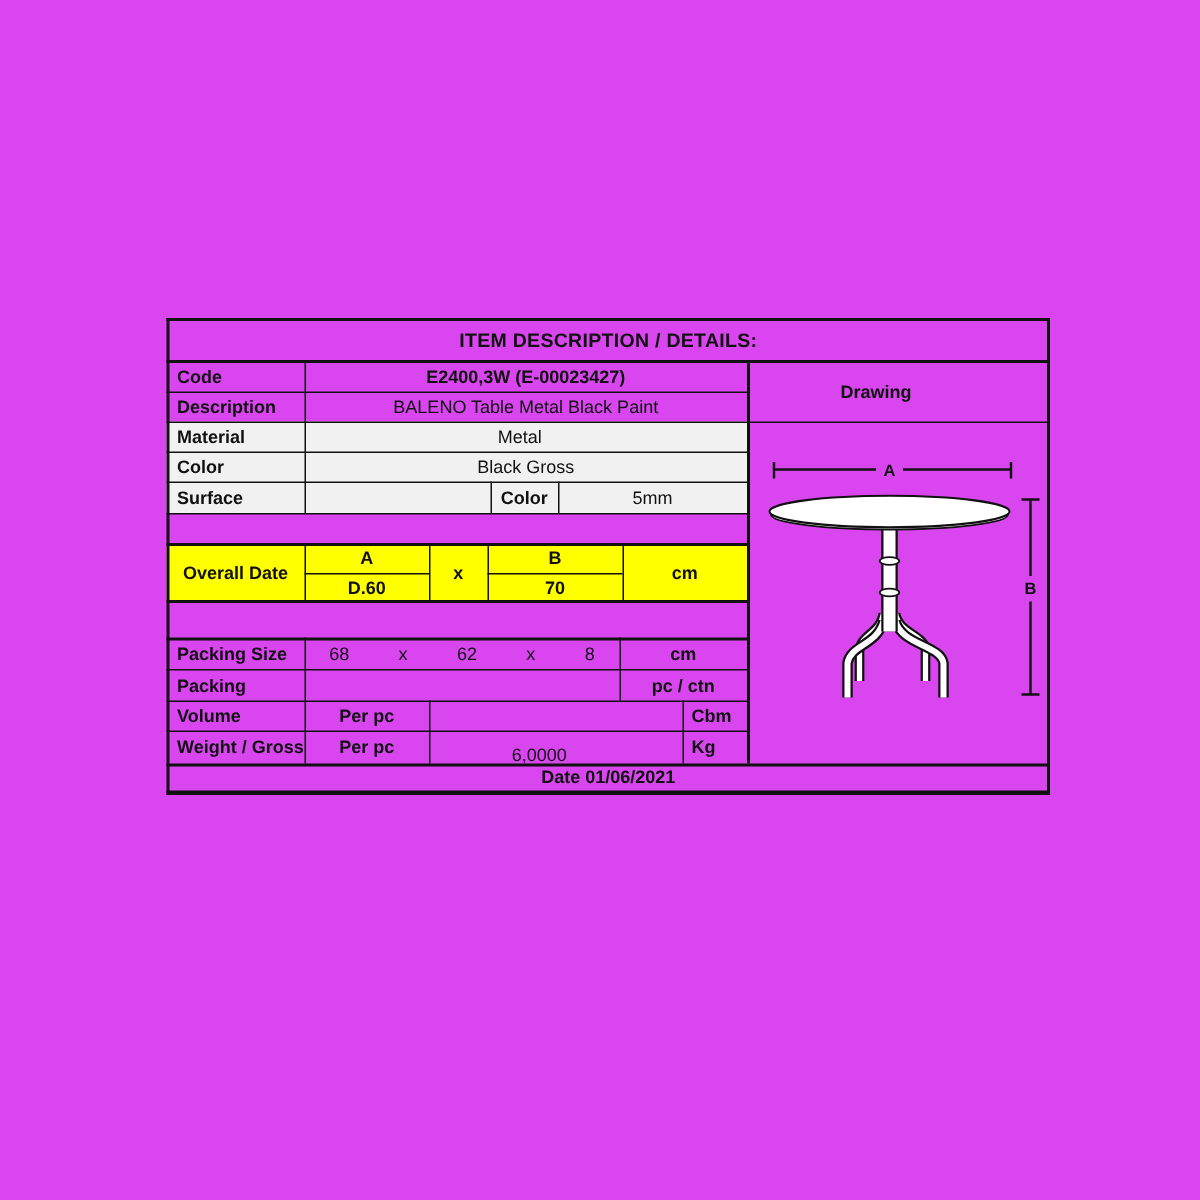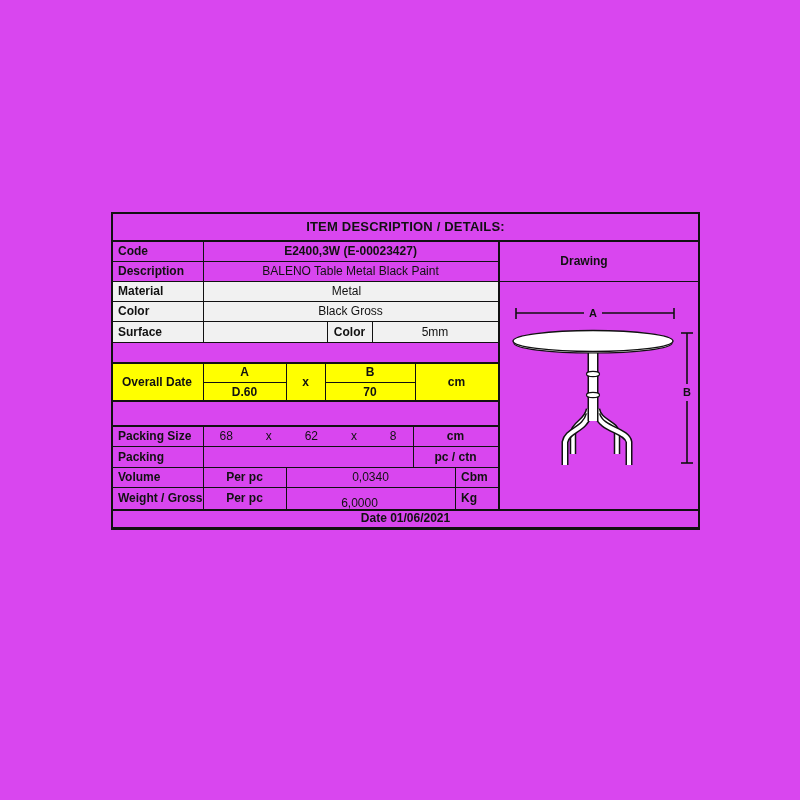--- a/index.html
+++ b/index.html
@@ -101,21 +101,20 @@
       <span>x</span>
       <span>8</span>
     </div>
     <div class="cell b" style="left:302px;top:213px;width:85px;height:21px">cm</div>
 
     <div class="cell b left" style="left:2px;top:234px;width:88px;height:21px">Packing</div>
     <div class="cell b" style="left:302px;top:234px;width:85px;height:21px">pc / ctn</div>
 
     <div class="cell b left" style="left:2px;top:255px;width:88px;height:20px">Volume</div>
     <div class="cell b" style="left:92px;top:255px;width:83px;height:20px">Per pc</div>
-    <div class="cell" style="left:175px;top:255px;width:169px;height:20px">0,0340</div>
     <div class="cell b left" style="left:345px;top:255px;width:42px;height:20px">Cbm</div>
 
     <div class="cell b left" style="left:2px;top:275px;width:88px;height:22px">Weight / Gross</div>
     <div class="cell b" style="left:92px;top:275px;width:83px;height:22px">Per pc</div>
     <div class="cell" style="left:164px;top:275px;width:169px;height:32px">6,0000</div>
     <div class="cell b left" style="left:345px;top:275px;width:42px;height:22px">Kg</div>
 
     <div class="cell b" style="left:0;top:297px;width:589px;height:18px">Date 01/06/2021</div>
 
     <div class="cell b" style="left:387px;top:28px;width:172px;height:41px">Drawing</div>

